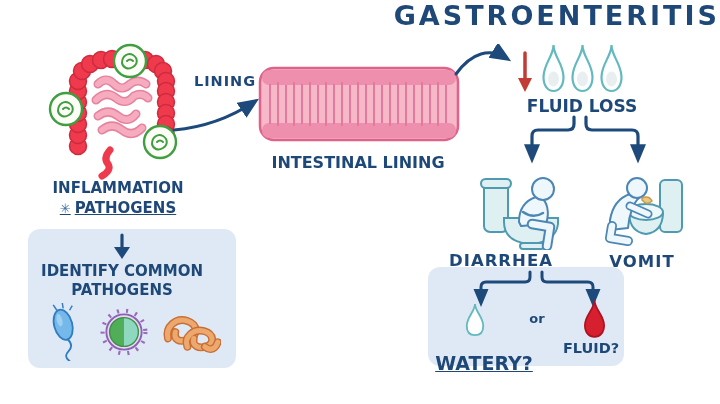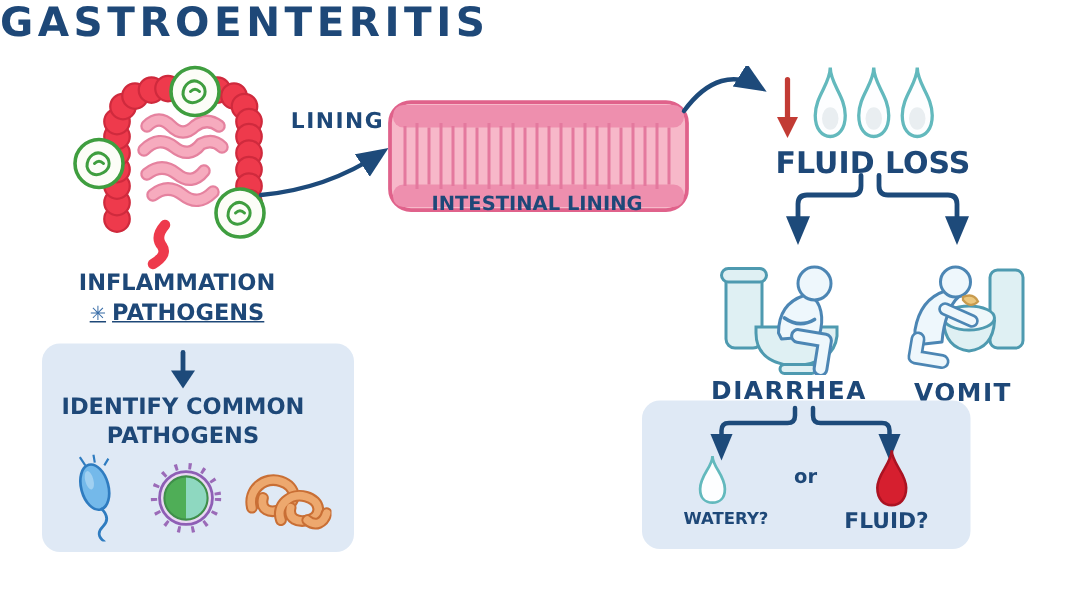--- a/index.html
+++ b/index.html
@@ -1,21 +1,21 @@
 <!DOCTYPE html>
 <html><head>
 <meta charset="utf-8">
 <style>
   html,body{margin:0;padding:0;background:#ffffff;}
   .canvas{position:relative;width:720px;height:404px;background:#ffffff;overflow:hidden;
           font-family:"DejaVu Sans", sans-serif;}
   .abs{position:absolute;}
   .lbl{position:absolute;color:#1e4878;font-weight:700;text-align:center;line-height:1.3;}
   .title{top:12px;left:0;width:720px;font-size:27px;letter-spacing:3px;color:#1e4878;
-         font-weight:700;text-align:left;margin:0;}
+         font-weight:700;text-align:right;margin:0;}
   .box{position:absolute;background:#dfe9f5;border-radius:12px;}
   .star{color:#3a6ea8;font-size:13px;margin-right:4px;}
   .iconrow{position:absolute;left:0;right:0;top:74px;display:flex;justify-content:center;
            align-items:center;gap:11px;}
 </style>
 </head>
 <body>
 
 <div class="canvas">
 
@@ -92,21 +92,21 @@
   </svg>
 
   <svg class="abs" style="left:258px;top:62px;" width="202" height="84" viewBox="0 0 202 84">
     <rect x="2" y="6" width="198" height="72" rx="14" fill="#f7b8c9" stroke="#e0628b" stroke-width="2.5"></rect>
     <rect x="4" y="8" width="194" height="15" rx="7" fill="#ee8fae"></rect>
     <rect x="4" y="61" width="194" height="15" rx="7" fill="#ee8fae"></rect>
     <path d="M12,22 V62 M20,20 V64 M28,23 V61 M36,20 V64 M44,22 V62 M52,20 V64 M60,23 V61 M68,20 V64
              M76,22 V62 M84,20 V64 M92,23 V61 M100,20 V64 M108,22 V62 M116,20 V64 M124,23 V61 M132,20 V64
              M140,22 V62 M148,20 V64 M156,23 V61 M164,20 V64 M172,22 V62 M180,20 V64 M188,23 V61" stroke="#e4799e" stroke-width="2" fill="none"></path>
   </svg>
-  <div class="lbl" style="left:252px;top:129px;width:212px;font-size:13px;">INTESTINAL LINING</div>
+  <div class="lbl" style="left:252px;top:153px;width:212px;font-size:16px;">INTESTINAL LINING</div>
 
   <svg class="abs" style="left:452px;top:44px;" width="62" height="40" viewBox="0 0 62 40">
     <defs>
         <marker id="mkFl" orient="auto" markerWidth="8" markerHeight="8" refX="5" refY="3">
       <path d="M0,0 L7,3 L0,6 Z" fill="#1d4a7a"></path>
         </marker>
       </defs>
     <path d="M4,30 C20,8 38,4 54,14" fill="none" stroke="#1d4a7a" stroke-width="3" stroke-linecap="round" marker-end="url(#mkFl)"></path>
   </svg>
 
@@ -119,21 +119,21 @@
     <ellipse cx="13" cy="37" rx="5.5" ry="7.5" fill="#e9eef1"></ellipse>
   </svg>
   <svg class="abs" style="left:569px;top:42px;" width="27" height="52" viewBox="0 0 26 52">
     <path d="M13,3 C13,14 3,22 3,35 C3,44 7.5,49 13,49 C18.5,49 23,44 23,35 C23,22 13,14 13,3 Z" fill="#fdfeff" stroke="#63b9bd" stroke-width="2.2"></path>
     <ellipse cx="13" cy="37" rx="5.5" ry="7.5" fill="#e9eef1"></ellipse>
   </svg>
   <svg class="abs" style="left:598px;top:42px;" width="27" height="52" viewBox="0 0 26 52">
     <path d="M13,3 C13,14 3,22 3,35 C3,44 7.5,49 13,49 C18.5,49 23,44 23,35 C23,22 13,14 13,3 Z" fill="#fdfeff" stroke="#63b9bd" stroke-width="2.2"></path>
     <ellipse cx="13" cy="37" rx="5.5" ry="7.5" fill="#e9eef1"></ellipse>
   </svg>
-  <div class="lbl" style="left:508px;top:95px;width:148px;font-size:20px;">FLUID LOSS</div>
+  <div class="lbl" style="left:508px;top:95px;width:148px;font-size:17px;">FLUID LOSS</div>
 
   <svg class="abs" style="left:506px;top:115px;" width="150" height="52" viewBox="0 0 150 52">
     <defs>
         <marker id="mkB1" orient="auto" markerWidth="7" markerHeight="7" refX="4" refY="2.5">
       <path d="M0,0 L6,2.5 L0,5 Z" fill="#1d4a7a"></path>
         </marker>
       </defs>
     <path d="M68,2 V9 Q68,15 62,15 H32 Q26,15 26,21 V42" fill="none" stroke="#1d4a7a" stroke-width="3.2" stroke-linecap="round" marker-end="url(#mkB1)"></path>
     <path d="M80,2 V9 Q80,15 86,15 H126 Q132,15 132,21 V42" fill="none" stroke="#1d4a7a" stroke-width="3.2" stroke-linecap="round" marker-end="url(#mkB1)"></path>
   </svg>
@@ -142,21 +142,21 @@
     <rect x="8" y="16" width="24" height="50" rx="6" fill="#dff0f3" stroke="#4e9ab0" stroke-width="2"></rect>
     <rect x="5" y="13" width="30" height="9" rx="4.5" fill="#dff0f3" stroke="#4e9ab0" stroke-width="2"></rect>
     <path d="M28,56 Q28,76 54,78 Q80,76 82,58 L82,52 L28,52 Z" fill="#dff0f3" stroke="#4e9ab0" stroke-width="2"></path>
     <rect x="44" y="77" width="24" height="6" rx="3" fill="#dff0f3" stroke="#4e9ab0" stroke-width="2"></rect>
     <path d="M60,31 C48,35 43,44 43,56 L45,60 L70,58 C74,46 71,35 65,32 Z" fill="#eef7fc" stroke="#4c86b4" stroke-width="2" stroke-linejoin="round"></path>
     <circle cx="67" cy="23" r="11" fill="#eef7fc" stroke="#4c86b4" stroke-width="2"></circle>
     <path d="M47,46 Q57,53 67,47" fill="none" stroke="#4c86b4" stroke-width="2.5" stroke-linecap="round"></path>
     <path d="M56,58 L74,61 L71,80" fill="none" stroke="#4c86b4" stroke-width="10.5" stroke-linecap="round" stroke-linejoin="round"></path>
     <path d="M56,58 L74,61 L71,80" fill="none" stroke="#eef7fc" stroke-width="6.5" stroke-linecap="round" stroke-linejoin="round"></path>
   </svg>
-  <div class="lbl" style="left:466px;top:250px;width:120px;font-size:16.5px;letter-spacing:1px;">DIARRHEA</div>
+  <div class="lbl" style="left:441px;top:250px;width:120px;font-size:16.5px;letter-spacing:1px;">DIARRHEA</div>
 
   <svg class="abs" style="left:592px;top:170px;" width="96" height="80" viewBox="0 0 96 80">
     <rect x="68" y="10" width="22" height="52" rx="5" fill="#dff0f3" stroke="#4e9ab0" stroke-width="2"></rect>
     <path d="M37,44 Q38,62 54,64 Q70,62 71,44 Z" fill="#dff0f3" stroke="#4e9ab0" stroke-width="2"></path>
     <ellipse cx="54" cy="42" rx="17" ry="8" fill="#eef7fa" stroke="#4e9ab0" stroke-width="2"></ellipse>
     <path d="M38,24 C26,28 20,38 18,50 L18,60 L36,58 C37,44 42,32 47,28 Z" fill="#eef7fc" stroke="#4c86b4" stroke-width="2" stroke-linejoin="round"></path>
     <circle cx="45" cy="18" r="10" fill="#eef7fc" stroke="#4c86b4" stroke-width="2"></circle>
     <path d="M50,28 q7,-3 10,3 q-5,5 -10,-1 z" fill="#ecc87f" stroke="#c89b4e" stroke-width="1.5"></path>
     <path d="M38,36 L56,44" stroke="#4c86b4" stroke-width="9" stroke-linecap="round"></path>
     <path d="M38,36 L56,44" stroke="#eef7fc" stroke-width="5.5" stroke-linecap="round"></path>
@@ -190,34 +190,34 @@
         <path d="M7,33 C4,20 16,10 28,14 C40,18 40,30 29,34 C19,38 13,34 15,26" fill="none" stroke="#c96f35" stroke-width="8.5" stroke-linecap="round"></path>
         <path d="M7,33 C4,20 16,10 28,14 C40,18 40,30 29,34 C19,38 13,34 15,26" fill="none" stroke="#eda86e" stroke-width="5.5" stroke-linecap="round"></path>
         <path d="M28,42 C24,31 35,22 46,25 C57,28 58,39 48,42 C40,44 33,41 35,33" fill="none" stroke="#c96f35" stroke-width="8.5" stroke-linecap="round"></path>
         <path d="M28,42 C24,31 35,22 46,25 C57,28 58,39 48,42 C40,44 33,41 35,33" fill="none" stroke="#eda86e" stroke-width="5.5" stroke-linecap="round"></path>
         <path d="M47,42 C53,47 59,44 61,37" fill="none" stroke="#c96f35" stroke-width="8.5" stroke-linecap="round"></path>
         <path d="M47,42 C53,47 59,44 61,37" fill="none" stroke="#eda86e" stroke-width="5.5" stroke-linecap="round"></path>
       </svg>
     </div>
   </div>
 
-  <div class="box" style="left:428px;top:267px;width:196px;height:99px;padding-left:23px;">
+  <div class="box" style="left:428px;top:267px;width:196px;height:99px;">
     <svg class="abs" style="left:39px;top:3px;" width="140" height="40" viewBox="0 0 140 40">
       <defs>
           <marker id="mkB2" orient="auto" markerWidth="7" markerHeight="7" refX="4" refY="2.5">
         <path d="M0,0 L6,2.5 L0,5 Z" fill="#1d4a7a"></path>
           </marker>
         </defs>
       <path d="M63,2 V7 Q63,12 58,12 H19 Q14,12 14,17 V31" fill="none" stroke="#1d4a7a" stroke-width="3" stroke-linecap="round" marker-end="url(#mkB2)"></path>
       <path d="M75,2 V7 Q75,12 80,12 H121 Q126,12 126,17 V31" fill="none" stroke="#1d4a7a" stroke-width="3" stroke-linecap="round" marker-end="url(#mkB2)"></path>
     </svg>
     <svg class="abs" style="left:36px;top:34px;" width="22" height="37" viewBox="0 0 24 38">
       <path d="M12,2 C12,10 3,16 3,26 C3,33 7,36 12,36 C17,36 21,33 21,26 C21,16 12,10 12,2 Z" fill="#fdfeff" stroke="#63b9bd" stroke-width="2"></path>
     </svg>
     <div class="lbl" style="left:86px;top:44px;width:46px;font-size:13px;">or</div>
     <svg class="abs" style="left:154px;top:31px;" width="25" height="41" viewBox="0 0 26 42">
       <path d="M13,2 C13,11 3,18 3,28 C3,36 7.5,40 13,40 C18.5,40 23,36 23,28 C23,18 13,11 13,2 Z" fill="#d61f2f" stroke="#ab1322" stroke-width="1.8"></path>
     </svg>
-    <div class="lbl" style="left:2px;top:72px;width:108px;font-size:11px;">WATERY?</div>
+    <div class="lbl" style="left:2px;top:84px;width:108px;font-size:19px;text-decoration:underline;">WATERY?</div>
     <div class="lbl" style="left:112px;top:72px;width:102px;font-size:14.5px;">FLUID?</div>
   </div>
 
 </div>
 
 </body></html>

